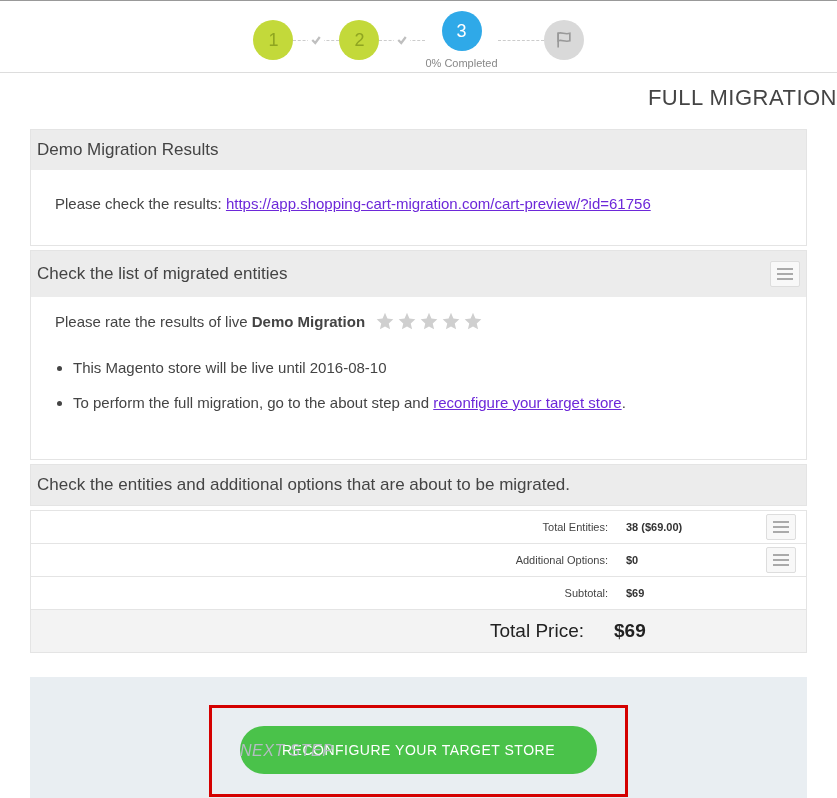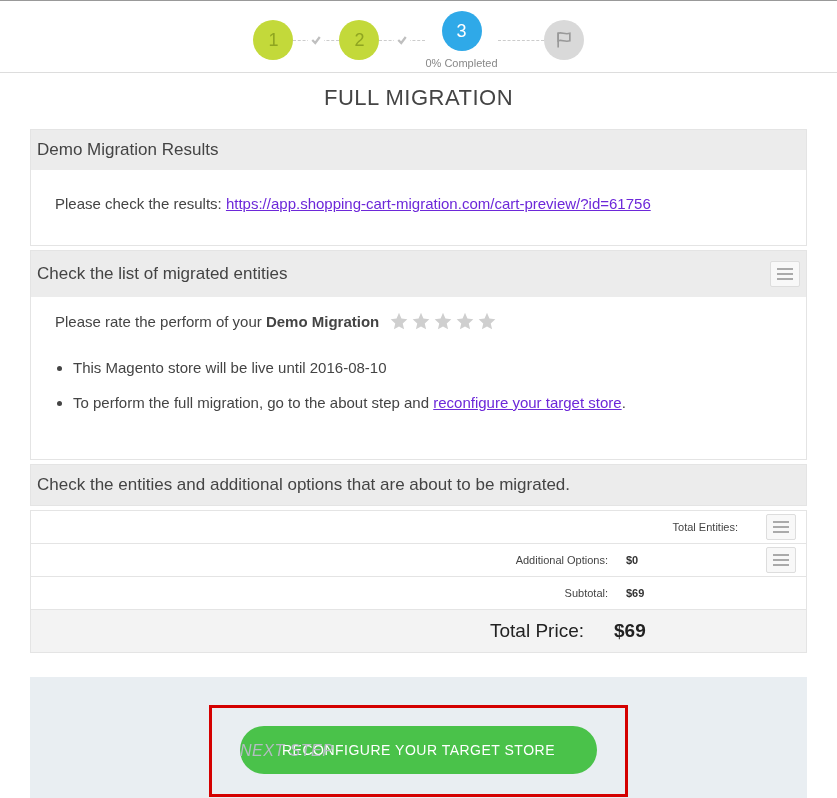--- a/index.html
+++ b/index.html
@@ -67,21 +67,21 @@
   }
   .connector-check svg { width: 12px; height: 12px; stroke: #bfbfbf; stroke-width: 3; fill: none; }
   .step-caption {
     font-size: 11px;
     color: #888;
     margin-top: 6px;
     white-space: nowrap;
   }
   .flag-svg { width: 20px; height: 20px; stroke: #999; fill: none; stroke-width: 2; }
   .page-title {
-    text-align: center;
+    text-align: right;
     font-size: 22px;
     font-weight: 400;
     color: #444;
     margin: 12px 0 18px;
     letter-spacing: 0.5px;
   }
   .content {
     padding: 0 30px 20px;
   }
   .panel {
@@ -272,21 +272,21 @@
     <div class="panel-header">
       <span>Check the list of migrated entities</span>
       <div class="hamburger">
         <span></span>
           <span></span>
           <span></span>
       </div>
     </div>
     <div class="rating-row">
       <span>
-        <span>Please rate the perform of your </span><span class="strong">Demo Migration</span>
+        <span>Please rate the results of live </span><span class="strong">Demo Migration</span>
       </span>
       <div class="stars">
         <svg class="star" viewBox="0 0 24 24">
             <path d="M12 2l2.9 6.9L22 10l-5.5 5 1.6 7L12 18.5 5.9 22l1.6-7L2 10l7.1-1.1z"></path>
           </svg>
         <svg class="star" viewBox="0 0 24 24">
             <path d="M12 2l2.9 6.9L22 10l-5.5 5 1.6 7L12 18.5 5.9 22l1.6-7L2 10l7.1-1.1z"></path>
           </svg>
         <svg class="star" viewBox="0 0 24 24">
             <path d="M12 2l2.9 6.9L22 10l-5.5 5 1.6 7L12 18.5 5.9 22l1.6-7L2 10l7.1-1.1z"></path>
@@ -307,20 +307,21 @@
     </ul>
   </div>
 
   <div class="panel">
     <div class="panel-header">Check the entities and additional options that are about to be migrated.</div>
   </div>
 
   <div class="totals-wrap">
     <div class="totals-row">
       <div class="totals-label">Total Entities:</div>
+      <div class="totals-value">38 ($69.00)</div>
       <div class="totals-action">
         <div class="hamburger">
             <span></span>
             <span></span>
             <span></span>
           </div>
       </div>
     </div>
     <div class="totals-row">
       <div class="totals-label">Additional Options:</div>

